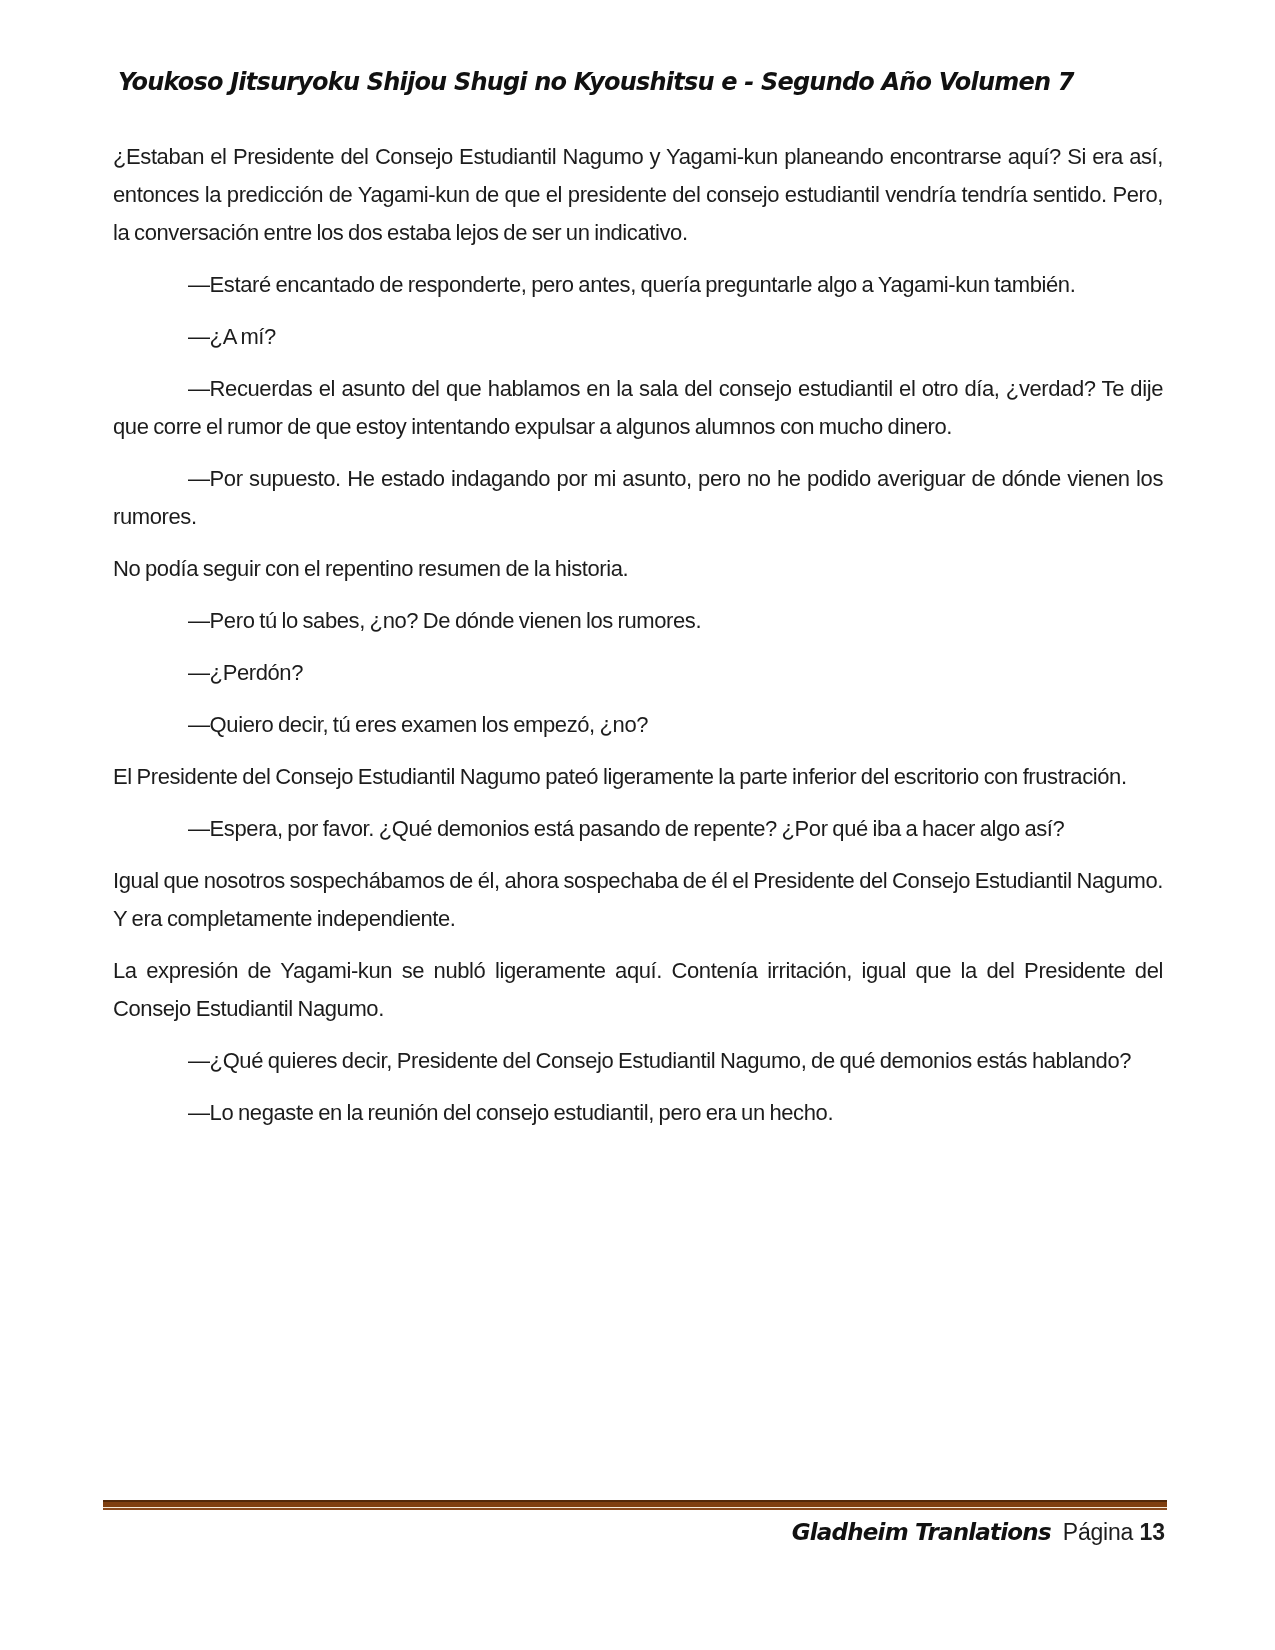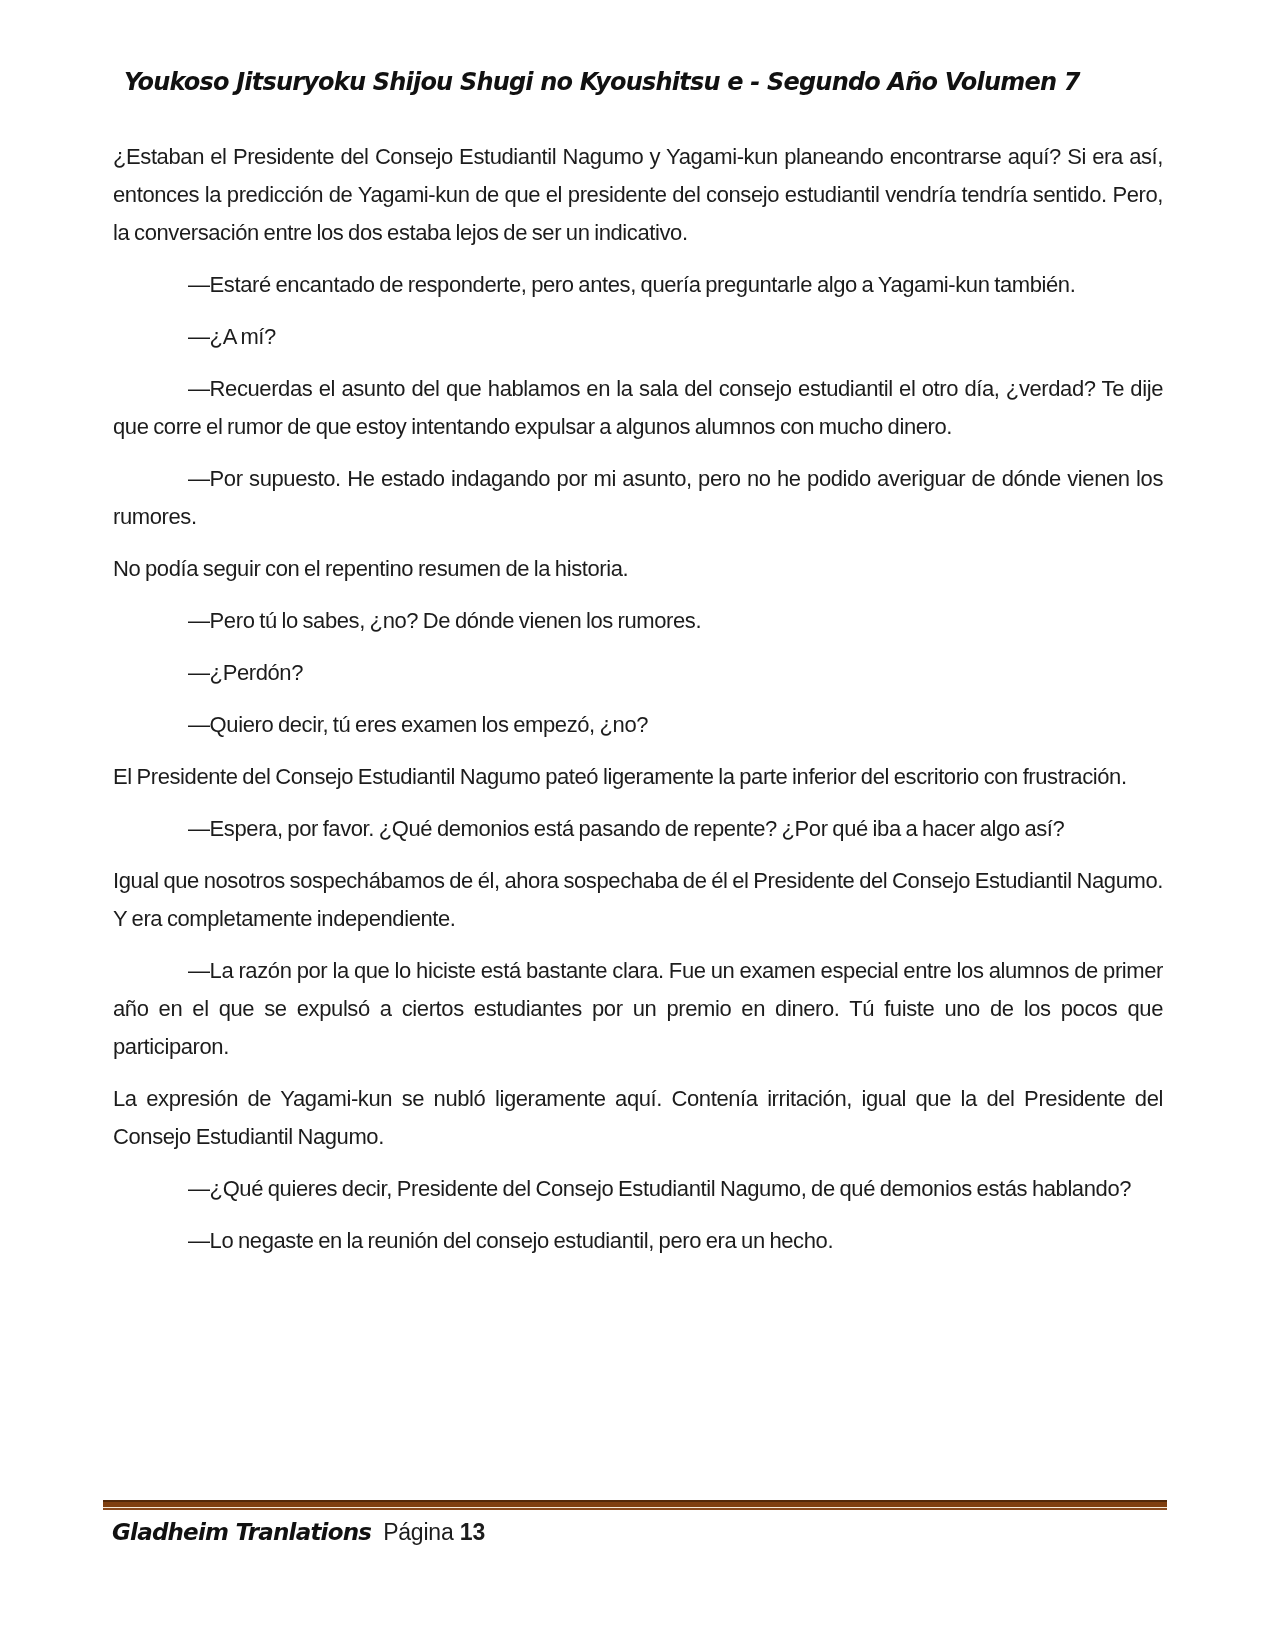--- a/index.html
+++ b/index.html
@@ -14,21 +14,21 @@
     margin: 0 auto;
     background: #ffffff;
     overflow: hidden;
     font-family: "Liberation Sans", sans-serif;
     color: #1c1c1c;
   }
   
   .doc-header {
     position: absolute;
     top: 68px;
-    left: 124px;
+    left: 118px;
     width: 1050px;
   }
   .doc-header .title {
     font-family: "DejaVu Sans", sans-serif;
     font-weight: bold;
     font-style: italic;
     font-size: 24px;
     letter-spacing: -0.8px;
     color: #111111;
     white-space: nowrap;
@@ -67,21 +67,21 @@
       to bottom,
       #53290a 0px,  #53290a 2px,
       #7f3f10 2px,  #7f3f10 7px,
       #f5ead8 7px,  #f5ead8 8px,
       #8a4a1d 8px,  #8a4a1d 10px
     );
   }
   .footer-row {
     margin-top: 9px;
     display: flex;
-    justify-content: flex-start;
+    justify-content: flex-end;
     align-items: baseline;
     padding: 0 2px 0 9px;
   }
   .footer-translator {
     font-family: "DejaVu Sans", sans-serif;
     font-weight: bold;
     font-style: italic;
     font-size: 23px;
     letter-spacing: -0.8px;
     color: #111111;
@@ -112,21 +112,20 @@
       <p class="para dialogue">—¿A mí?</p>
       <p class="para dialogue">—Recuerdas el asunto del que hablamos en la sala del consejo estudiantil el otro día, ¿verdad? Te dije que corre el rumor de que estoy intentando expulsar a algunos alumnos con mucho dinero.</p>
       <p class="para dialogue">—Por supuesto. He estado indagando por mi asunto, pero no he podido averiguar de dónde vienen los rumores.</p>
       <p class="para narrative">No podía seguir con el repentino resumen de la historia.</p>
       <p class="para dialogue">—Pero tú lo sabes, ¿no? De dónde vienen los rumores.</p>
       <p class="para dialogue">—¿Perdón?</p>
       <p class="para dialogue">—Quiero decir, tú eres examen los empezó, ¿no?</p>
       <p class="para narrative">El Presidente del Consejo Estudiantil Nagumo pateó ligeramente la parte inferior del escritorio con frustración.</p>
       <p class="para dialogue">—Espera, por favor. ¿Qué demonios está pasando de repente? ¿Por qué iba a hacer algo así?</p>
       <p class="para narrative">Igual que nosotros sospechábamos de él, ahora sospechaba de él el Presidente del Consejo Estudiantil Nagumo. Y era completamente independiente.</p>
-      <p class="para dialogue">—La razón por la que lo hiciste está bastante clara. Fue un examen especial entre los alumnos de primer año en el que se expulsó a ciertos estudiantes por un premio en dinero. Tú fuiste uno de los pocos que participaron.</p>
       <p class="para narrative">La expresión de Yagami-kun se nubló ligeramente aquí. Contenía irritación, igual que la del Presidente del Consejo Estudiantil Nagumo.</p>
       <p class="para dialogue">—¿Qué quieres decir, Presidente del Consejo Estudiantil Nagumo, de qué demonios estás hablando?</p>
       <p class="para dialogue">—Lo negaste en la reunión del consejo estudiantil, pero era un hecho.</p>
     </div>
 
   <div class="doc-footer">
     <div class="footer-rule"></div>
     <div class="footer-row">
       <span class="footer-translator">Gladheim Tranlations</span>
       <span class="footer-page">

